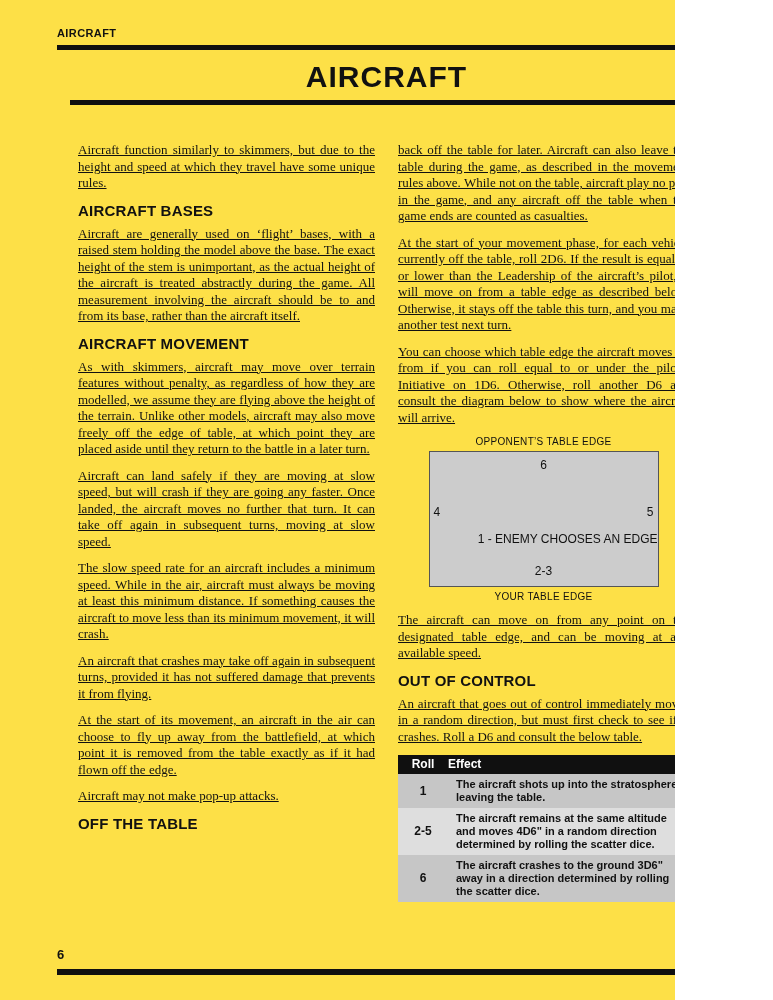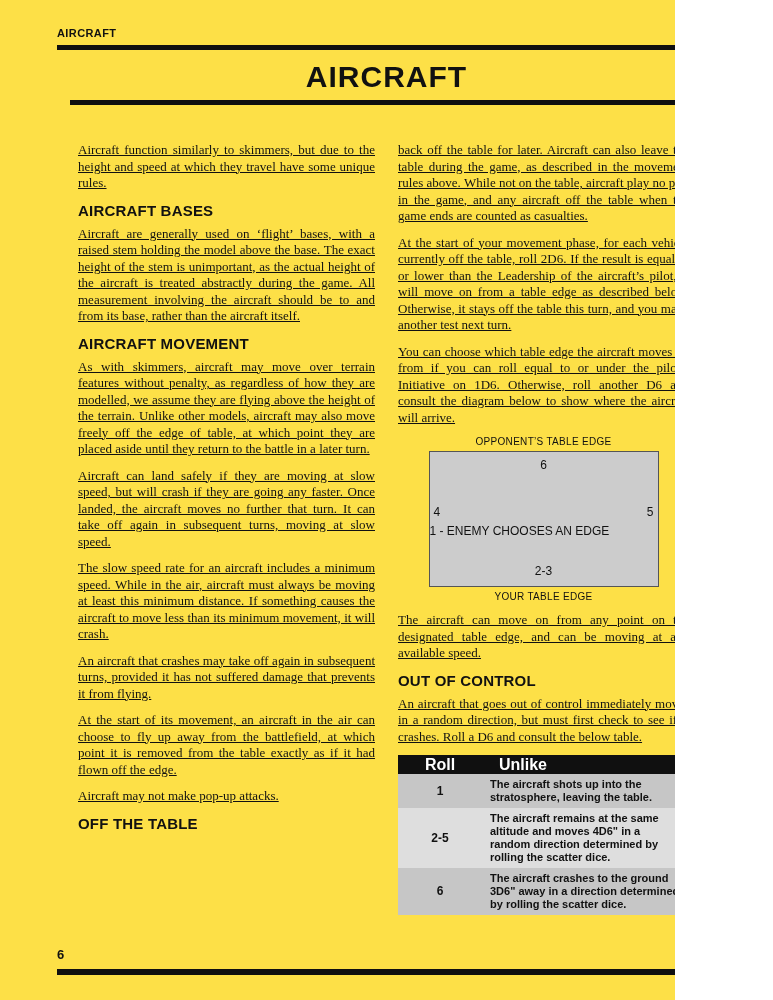--- a/index.html
+++ b/index.html
@@ -62,37 +62,37 @@
     position: relative;
     width: 228px; height: 134px;
     margin: 4px auto 4px auto;
     background: #cccccc;
     border: 1px solid #555;
     font-size: 12px;
   }
   .edge-top    { position: absolute; top: 6px; left: 0; width: 100%; text-align: center; }
   .edge-left   { position: absolute; top: 53px; left: 4px; }
   .edge-right  { position: absolute; top: 53px; right: 4px; }
-  .edge-center { position: absolute; top: 72px; left: 0; width: 100%; text-align: left; }
+  .edge-center { position: absolute; top: 80px; left: 0; width: 100%; text-align: right; }
   .edge-bottom { position: absolute; bottom: 8px; left: 0; width: 100%; text-align: center; }
   
   .roll-table {
     width: 100%;
     border-collapse: collapse;
     font-family: "Liberation Sans", sans-serif;
     font-size: 11px;
     line-height: 13px;
     margin-top: 4px;
   }
   .roll-table thead th {
     background: #101010;
     color: #ffffff;
-    font-size: 16px;
+    font-size: 12px;
     text-align: left;
-    padding: 3px 17px;
+    padding: 3px 0;
   }
   .roll-table thead th.roll-col { width: 50px; text-align: center; }
   .roll-table td { padding: 4px 8px; vertical-align: middle; font-weight: bold; }
   .roll-table td.roll-cell {
     text-align: center;
     font-weight: bold;
     font-size: 12px;
   }
   .shade-a { background: #c6c6c6; }
   .shade-b { background: #dedede; }
@@ -150,21 +150,21 @@
 
     <p>The aircraft can move on from any point on the designated table edge, and can be moving at any available speed.</p>
 
     <h2>OUT OF CONTROL</h2>
     <p>An aircraft that goes out of control immediately moves in a random direction, but must first check to see if it crashes. Roll a D6 and consult the below table.</p>
 
     <table class="roll-table">
       <thead>
         <tr>
           <th class="roll-col">Roll</th>
-          <th>Unlike</th>
+          <th>Effect</th>
         </tr>
       </thead>
       <tbody>
         <tr class="shade-a">
           <td class="roll-cell">1</td>
           <td class="effect-cell">The aircraft shots up into the stratosphere, leaving the table.</td>
         </tr>
         <tr class="shade-b">
           <td class="roll-cell">2-5</td>
           <td class="effect-cell">The aircraft remains at the same altitude and moves 4D6" in a random direction determined by rolling the scatter dice.</td>

